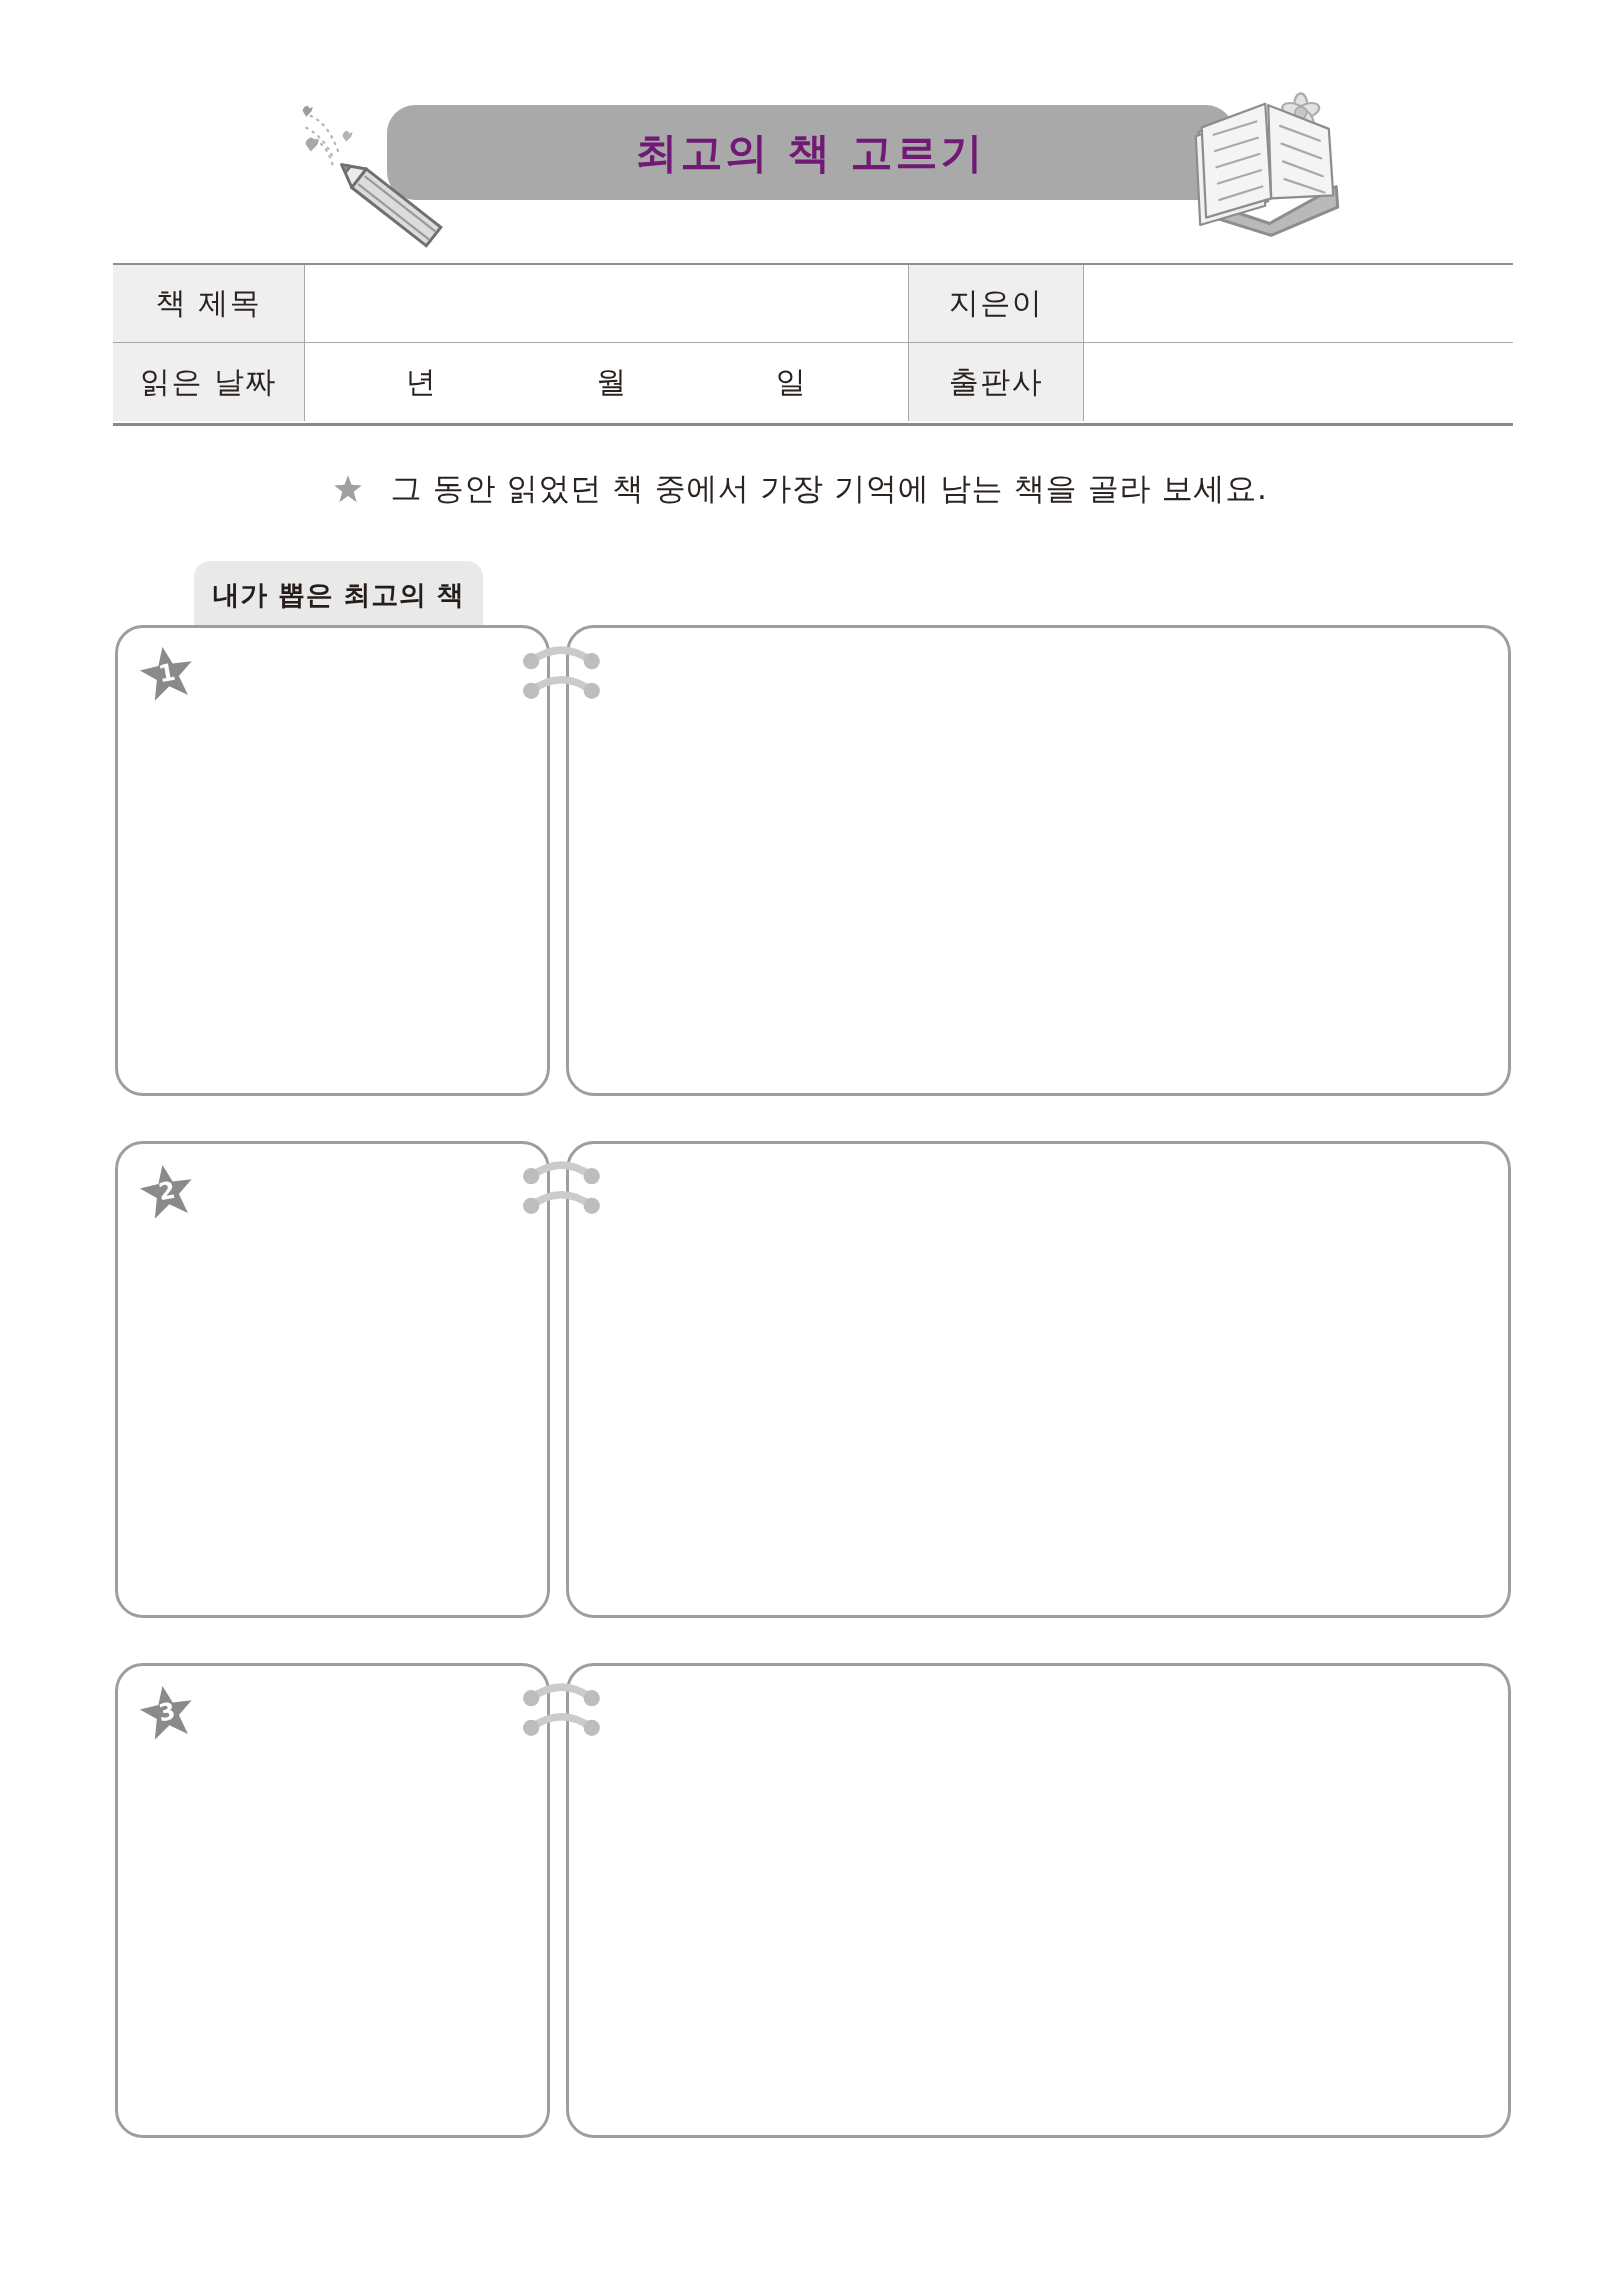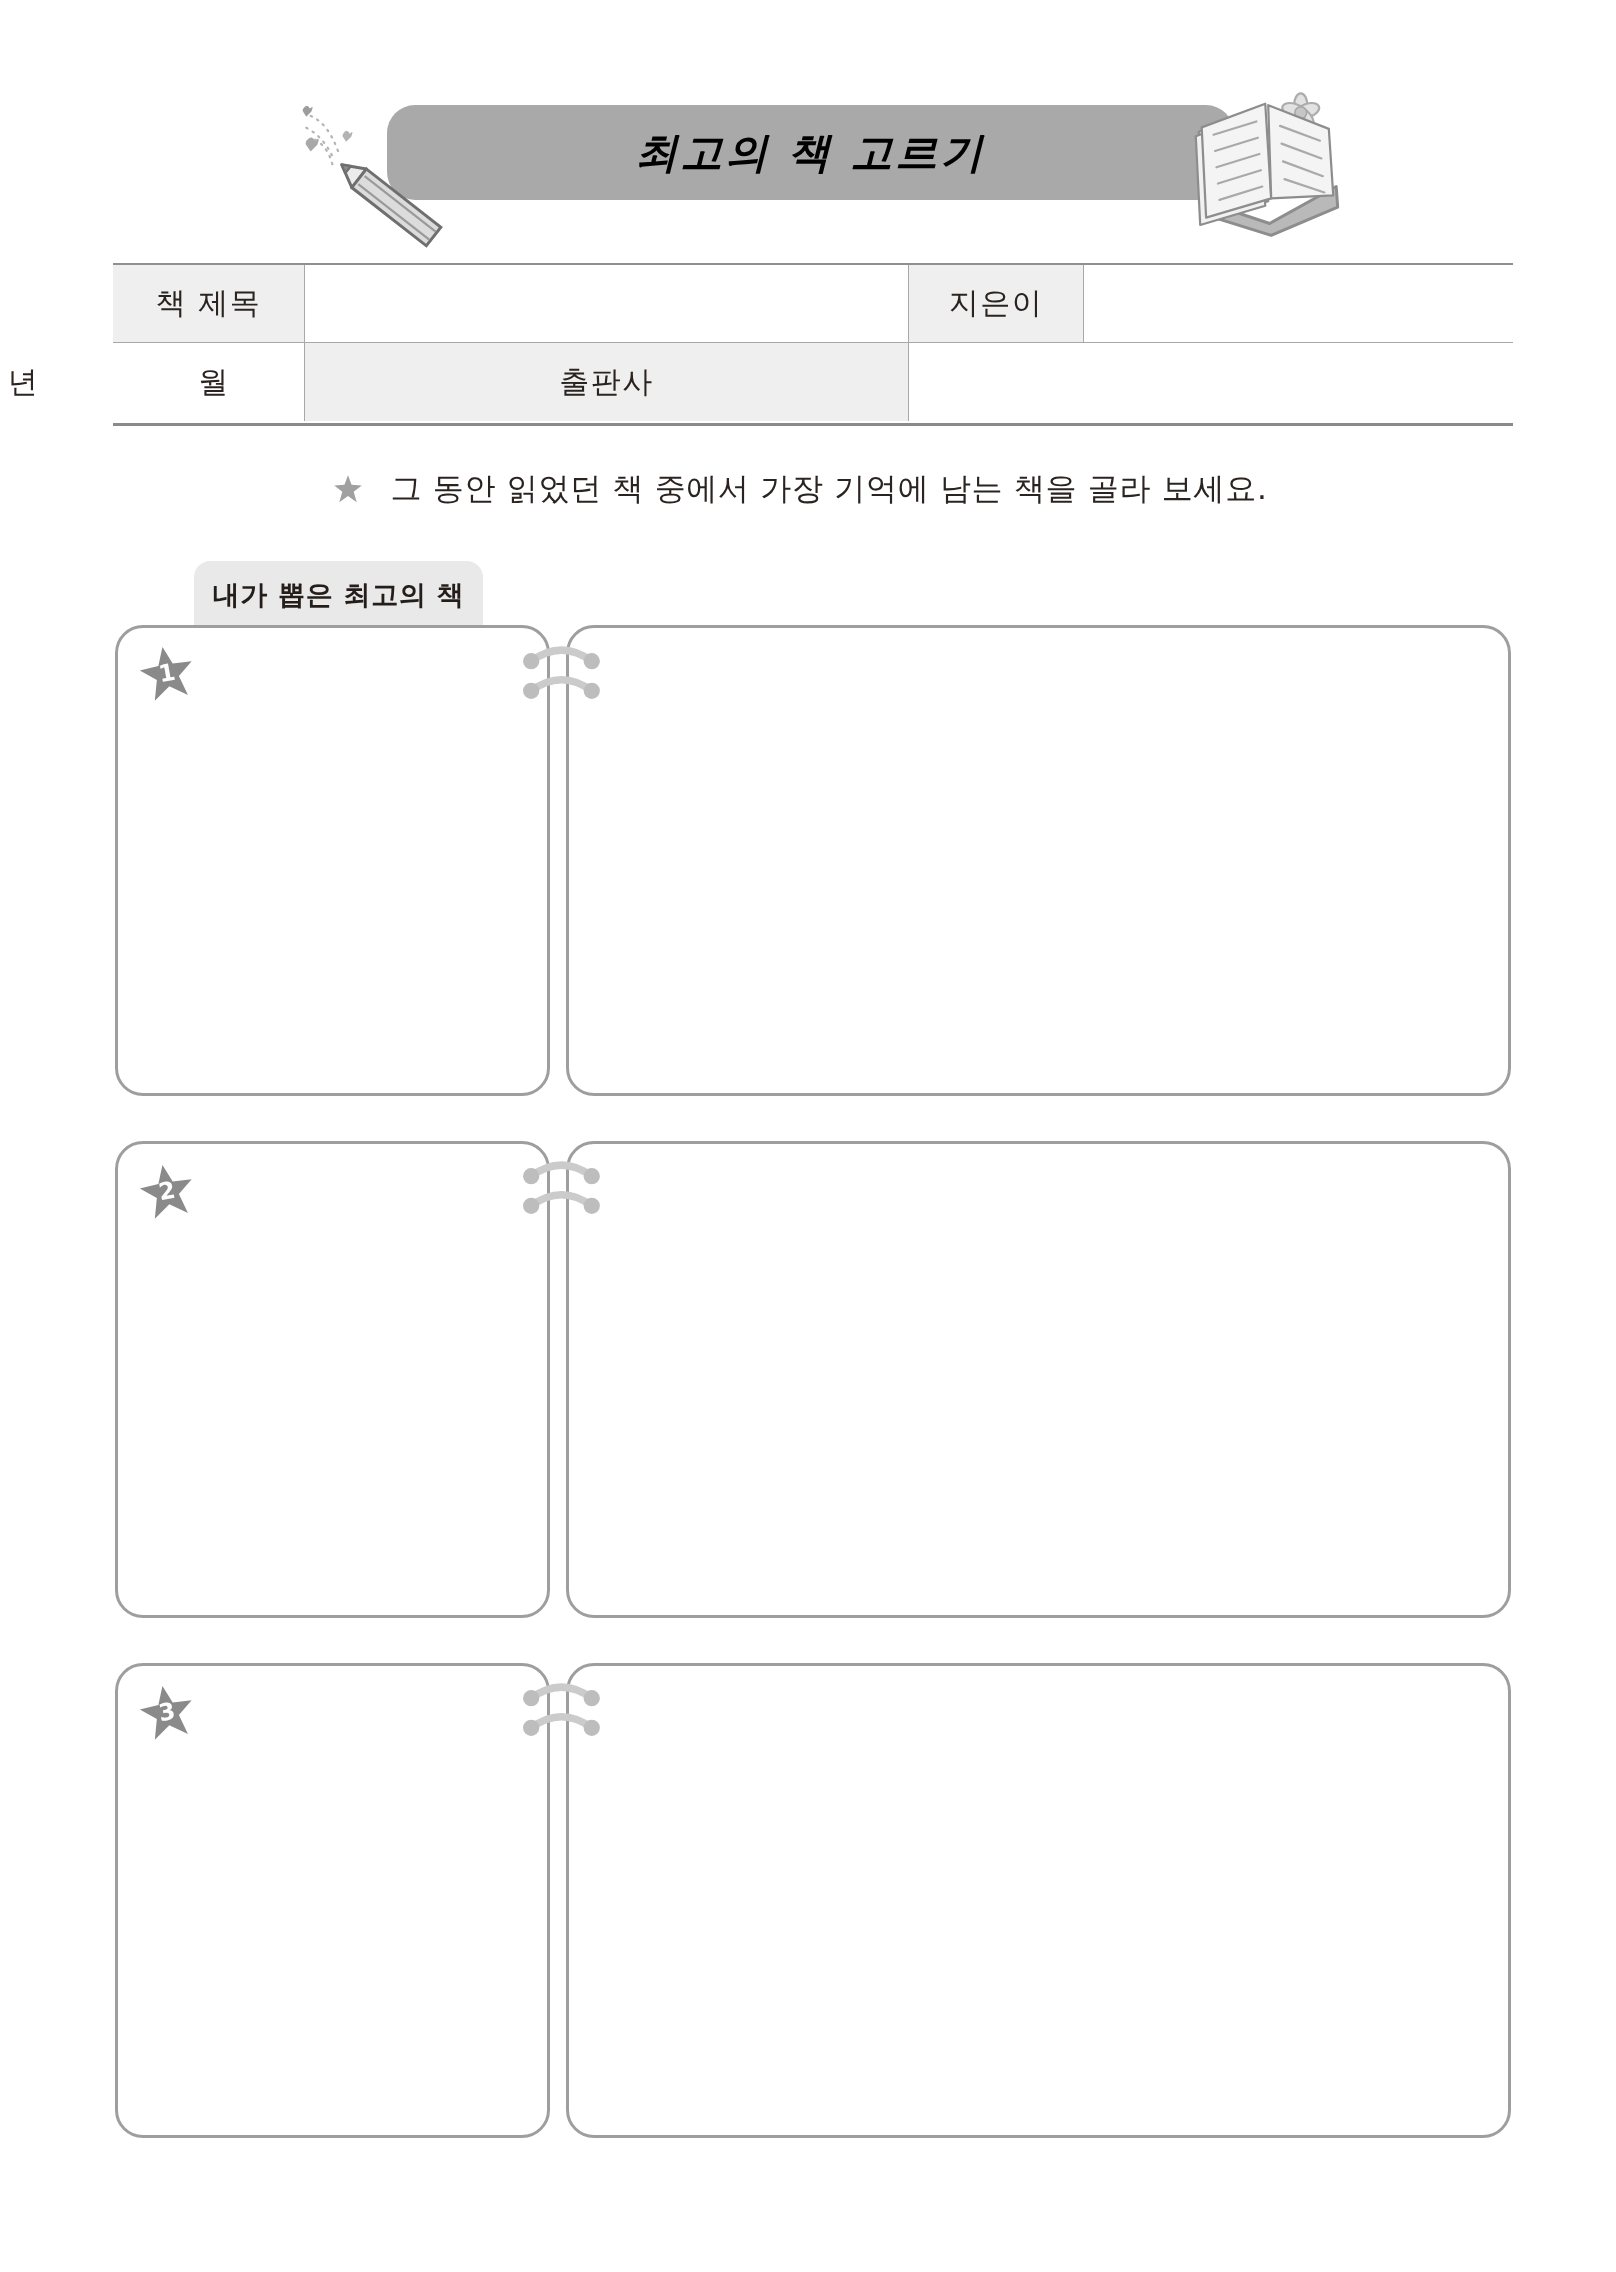--- a/index.html
+++ b/index.html
@@ -7,21 +7,21 @@
     position:relative;width:1617px;height:2273px;background:#ffffff;overflow:hidden;
     font-family:"DejaVu Sans","Liberation Sans",sans-serif;color:#2b2320;
   }
   
   .banner{
     position:absolute;left:387px;top:105px;width:847px;height:95px;
     background:#a9a9a9;border-radius:28px;
     display:flex;align-items:center;justify-content:center;
   }
   .banner-title{
-    color:#000000;font-size:42px;font-weight:bold;letter-spacing:3px;white-space:nowrap;font-style:italic;
+    color:#701a75;font-size:42px;font-weight:bold;letter-spacing:3px;white-space:nowrap;
   }
   .deco{position:absolute;}
   .pencil-svg{left:290px;top:95px;}
   .book-svg{left:1181px;top:83px;}
   
   .info-table{
     position:absolute;left:113px;top:263px;width:1400px;height:158px;
     display:grid;
     grid-template-columns:192px 604px 175px auto;
     grid-template-rows:78px 78px;
@@ -131,20 +131,21 @@
       <line x1="138" y1="106" x2="192" y2="126"></line>
       <line x1="140" y1="130" x2="194" y2="148"></line>
     </g>
   </svg>
 
   <div class="info-table">
     <div class="cell label r1">책 제목</div>
     <div class="cell value r1 vline"></div>
     <div class="cell label r1">지은이</div>
     <div class="cell value r1"></div>
+    <div class="cell label">읽은 날짜</div>
     <div class="cell value vline date-cell">
       <span class="date-unit du-0">년</span>
       <span class="date-unit du-1">월</span>
       <span class="date-unit du-2">일</span>
     </div>
     <div class="cell label">출판사</div>
     <div class="cell value"></div>
   </div>
 
   <div class="instruction">

